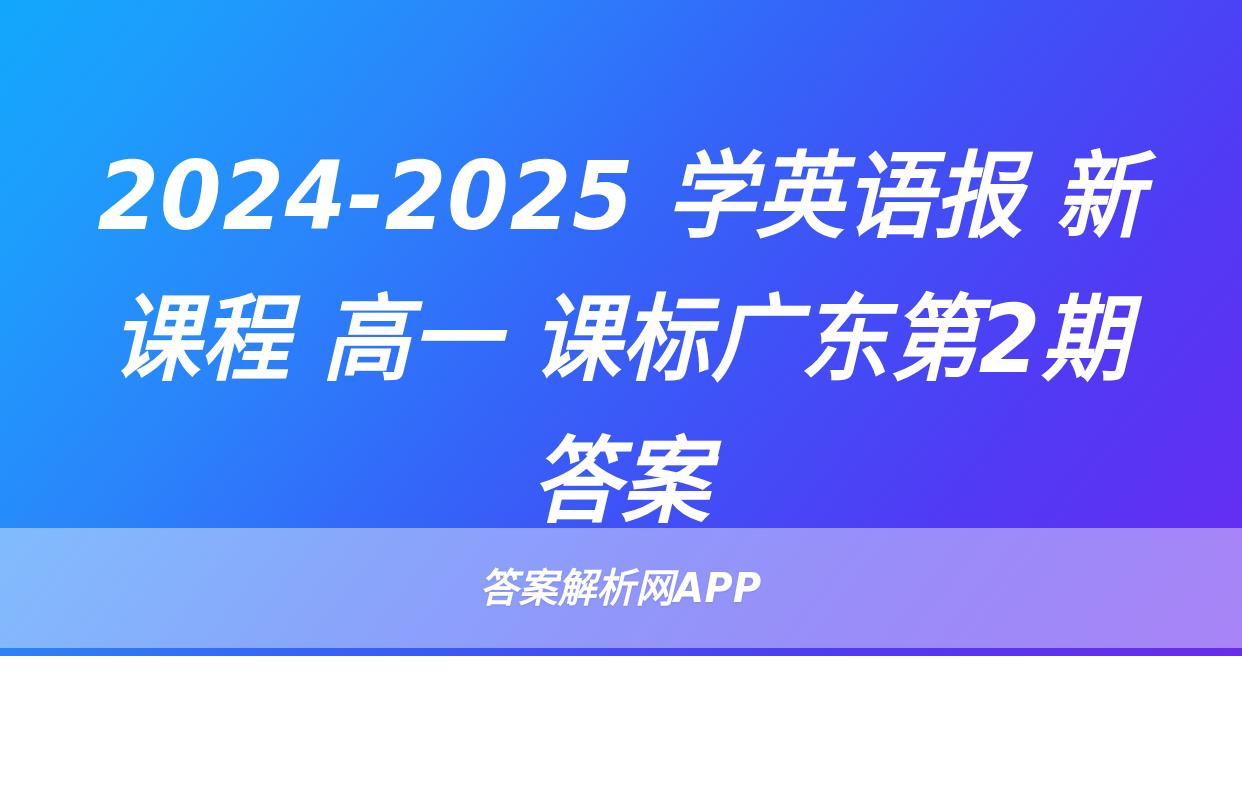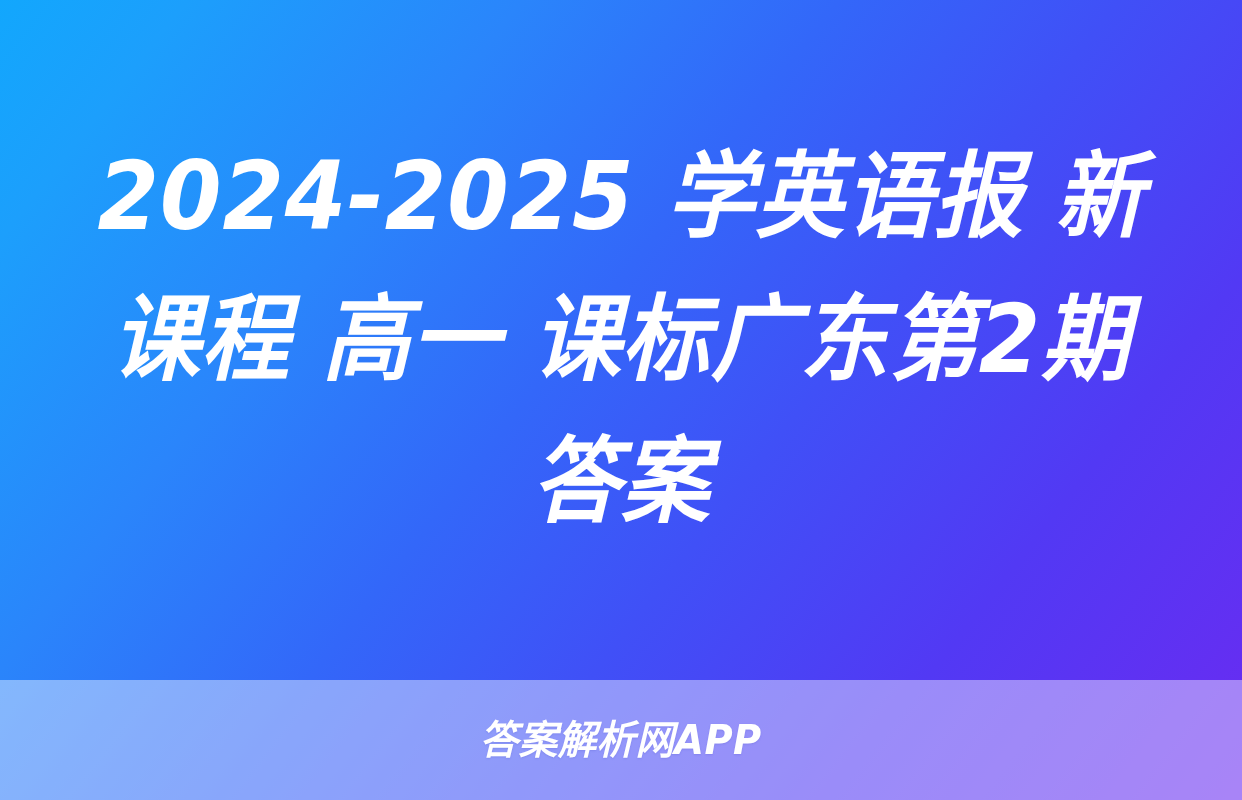--- a/index.html
+++ b/index.html
@@ -5,21 +5,21 @@
 <style>
   html, body {
     margin: 0;
     padding: 0;
     background: #ffffff;
   }
 
   .poster {
     position: relative;
     width: 1242px;
-    height: 800px;
+    height: 656px;
     overflow: hidden;
     
     background-image: linear-gradient(
         128deg,
         #12a7fd 0%,
         #1c9ffc 10%,
         #2a85fb 28%,
         #3367f9 45%,
         #4050f7 60%,
         #5239f4 78%,
@@ -58,21 +58,21 @@
     transform: scaleX(0.94);
     transform-origin: center center;
     text-rendering: optimizeLegibility;
   }
 
   
   .footer-band {
     position: absolute;
     left: 0;
     right: 0;
-    bottom: 0;
+    bottom: 8px;
     height: 120px;
     background: rgba(255, 255, 255, 0.42);
     display: flex;
     align-items: center;
     justify-content: center;
   }
 
   .watermark {
     color: #ffffff;
     font-family: "DejaVu Sans", "Liberation Sans", sans-serif;

